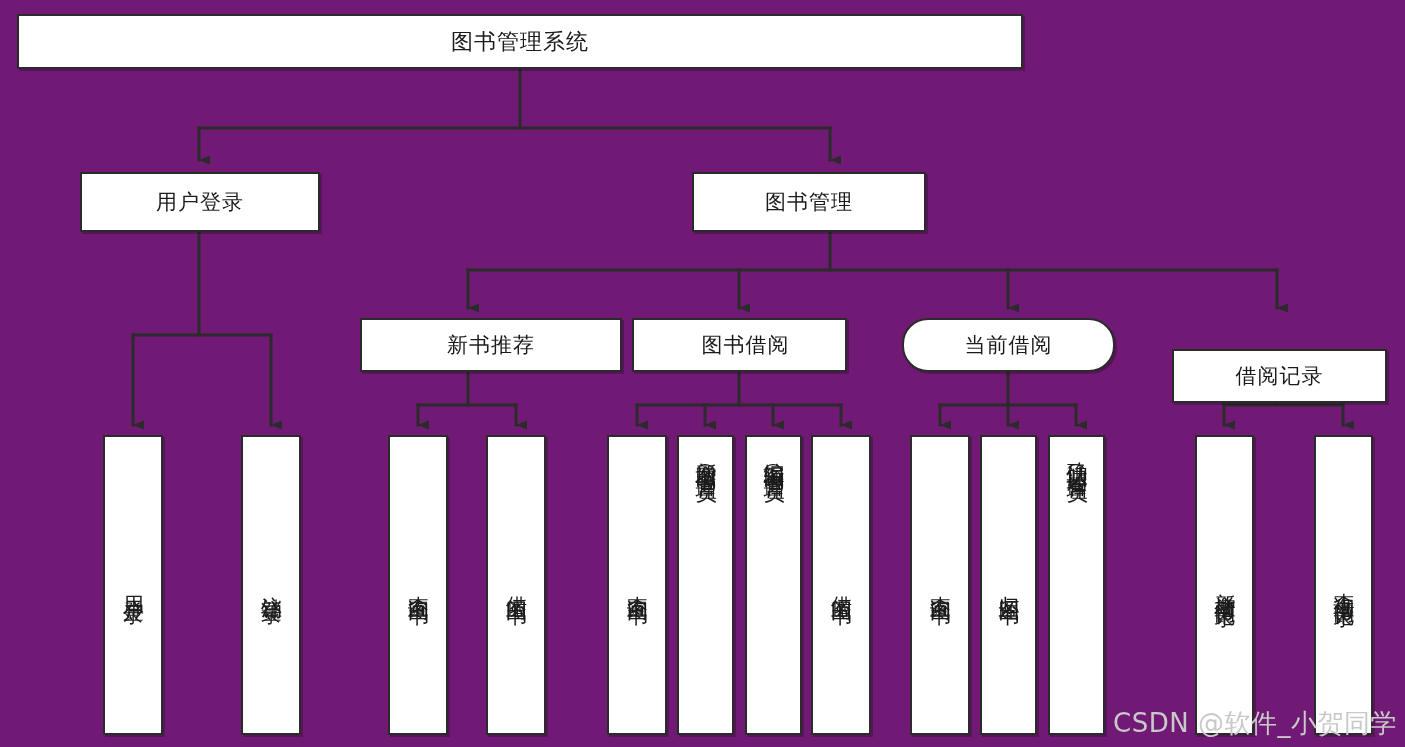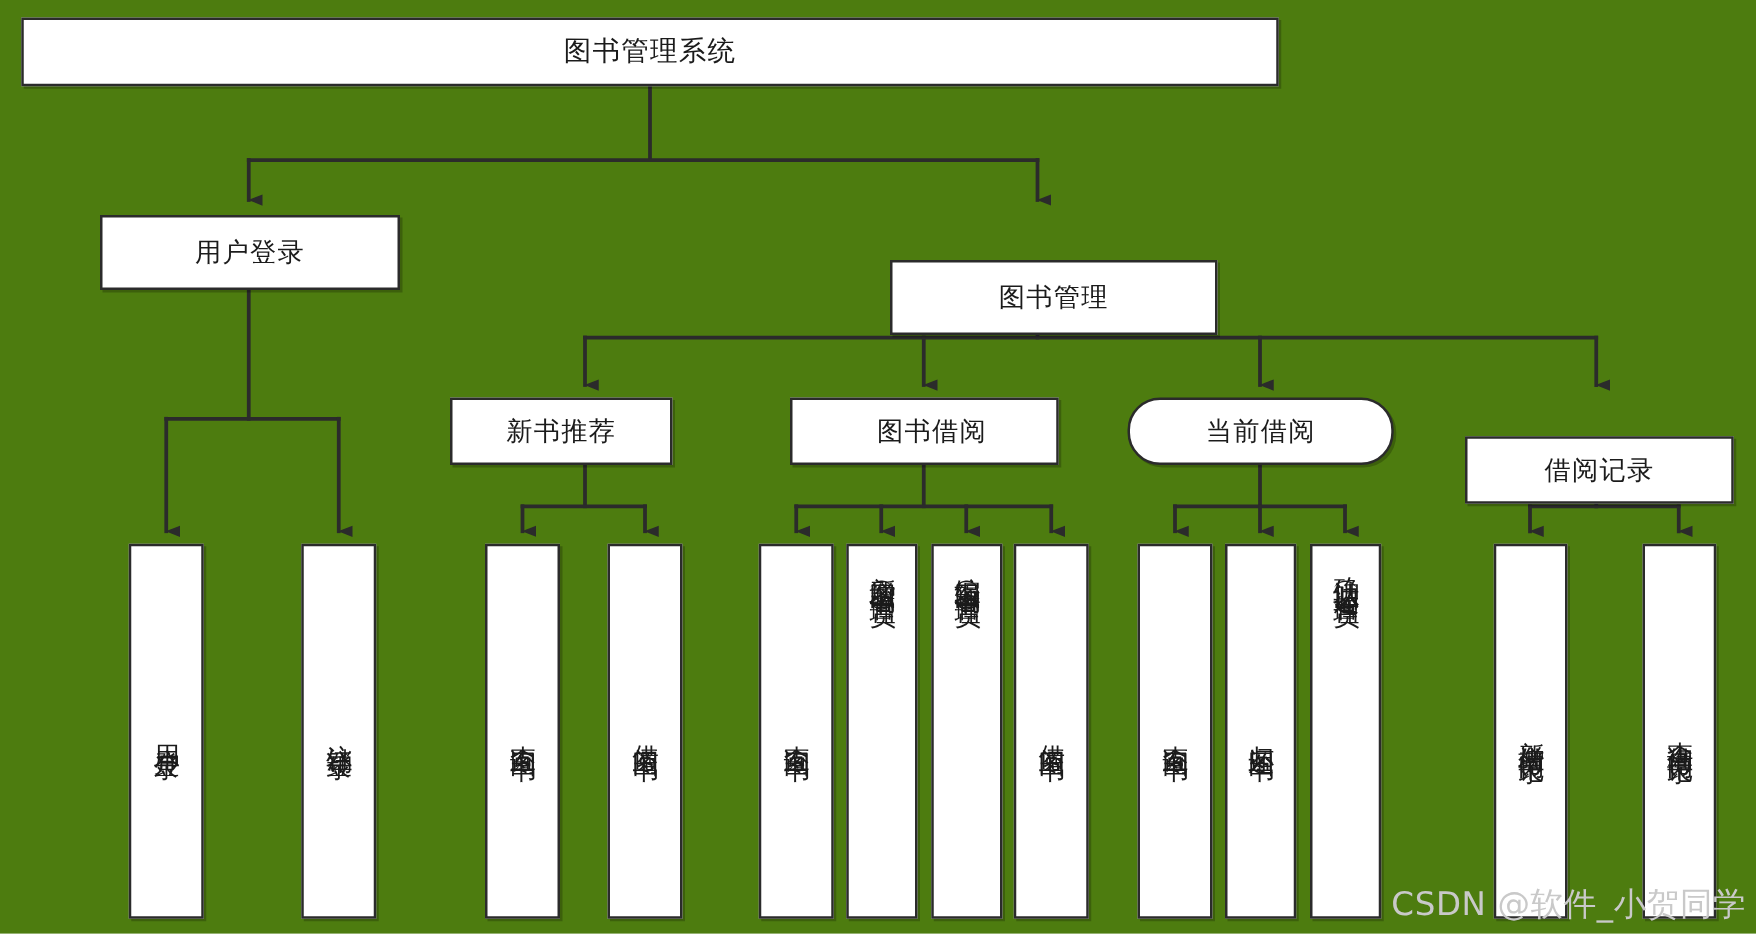--- a/index.html
+++ b/index.html
@@ -8,21 +8,21 @@
     padding: 0;
     background: #ffffff;
   }
   body {
     font-family: "DejaVu Sans", "Liberation Sans", sans-serif;
   }
   #diagram-root {
     position: relative;
     width: 1405px;
     height: 747px;
-    background: #4d7c0f;
+    background: #701a75;
     overflow: hidden;
   }
   #diagram-svg {
     position: absolute;
     left: 0;
     top: 0;
     width: 1405px;
     height: 747px;
   }
   .node {
@@ -140,25 +140,25 @@
     </g>
   </svg>
 
   <div class="node horiz root" style="left:17px; top:14px; width:1006px; height:55px;">
     <span class="node-label">图书管理系统</span>
   </div>
 
   <div class="node horiz" style="left:80px; top:172px; width:240px; height:60px;">
     <span class="node-label">用户登录</span>
   </div>
-  <div class="node horiz" style="left:712px; top:172px; width:262px; height:60px;margin-top:36px;">
+  <div class="node horiz" style="left:692px; top:172px; width:234px; height:60px;">
     <span class="node-label">图书管理</span>
   </div>
 
-  <div class="node horiz" style="left:360px; top:318px; width:178px; height:54px;">
+  <div class="node horiz" style="left:360px; top:318px; width:262px; height:54px;">
     <span class="node-label">新书推荐</span>
   </div>
   <div class="node horiz" style="left:632px; top:318px; width:215px; height:54px;padding-left:12px;">
     <span class="node-label">图书借阅</span>
   </div>
   <div class="node horiz" style="left:902px; top:318px; width:213px; height:54px;border-radius:26px;">
     <span class="node-label">当前借阅</span>
   </div>
   <div class="node horiz" style="left:1172px; top:318px; width:215px; height:54px;margin-top:31px;">
     <span class="node-label">借阅记录</span>

